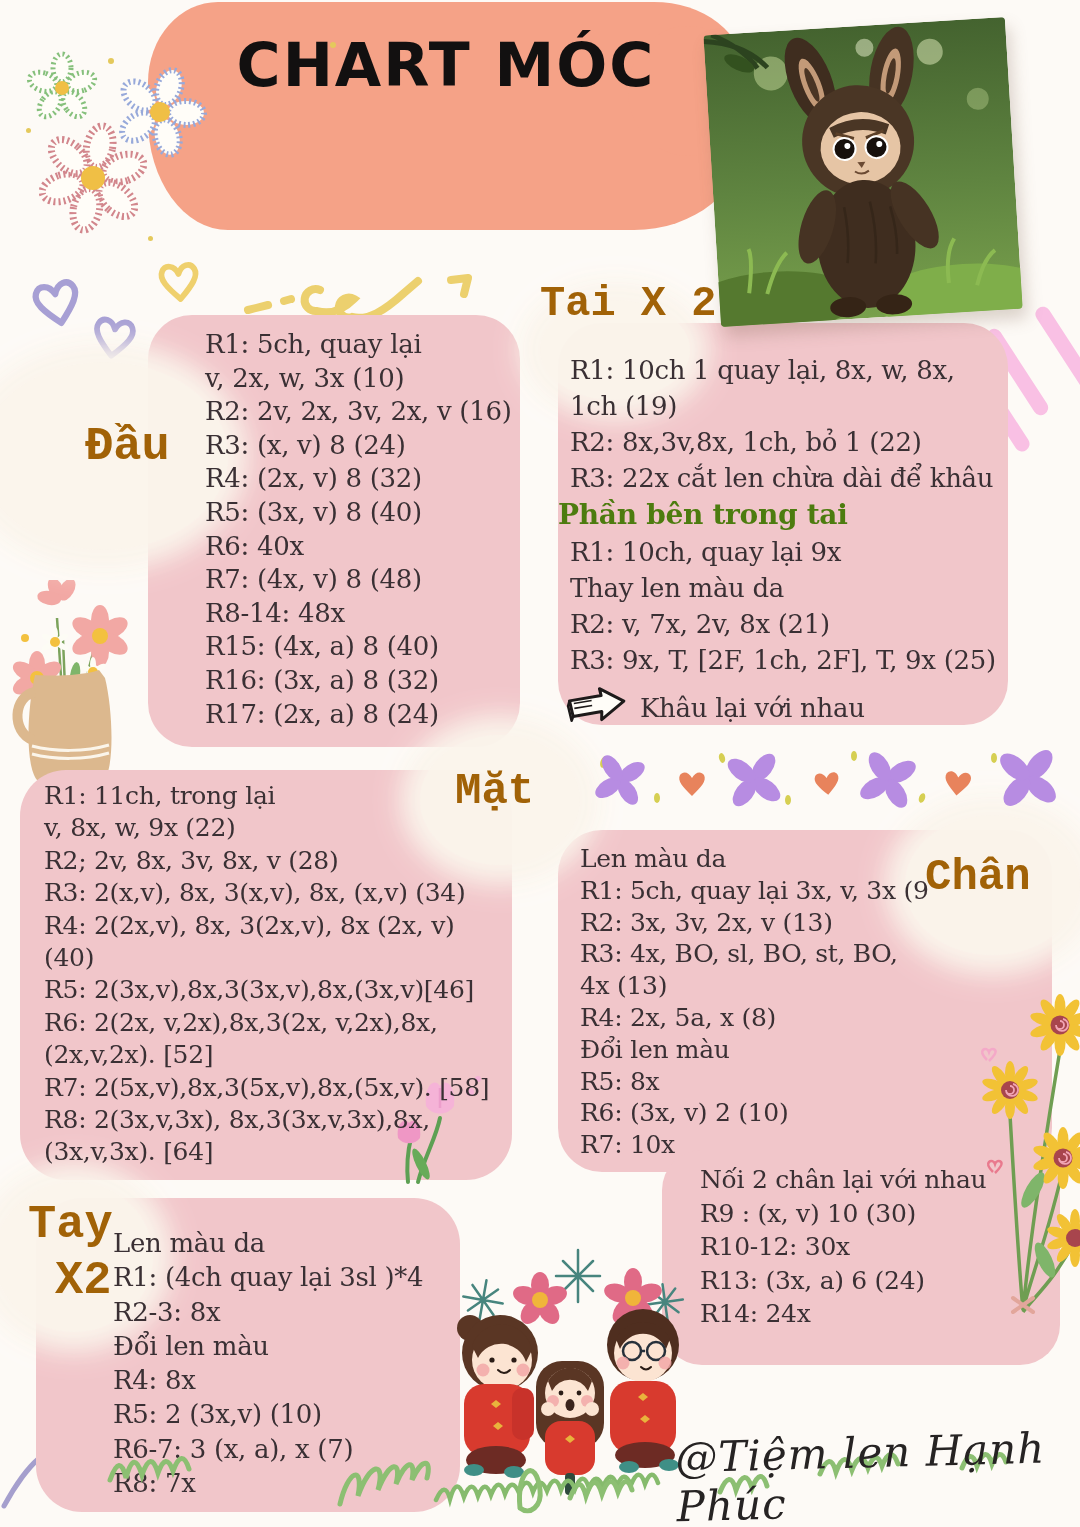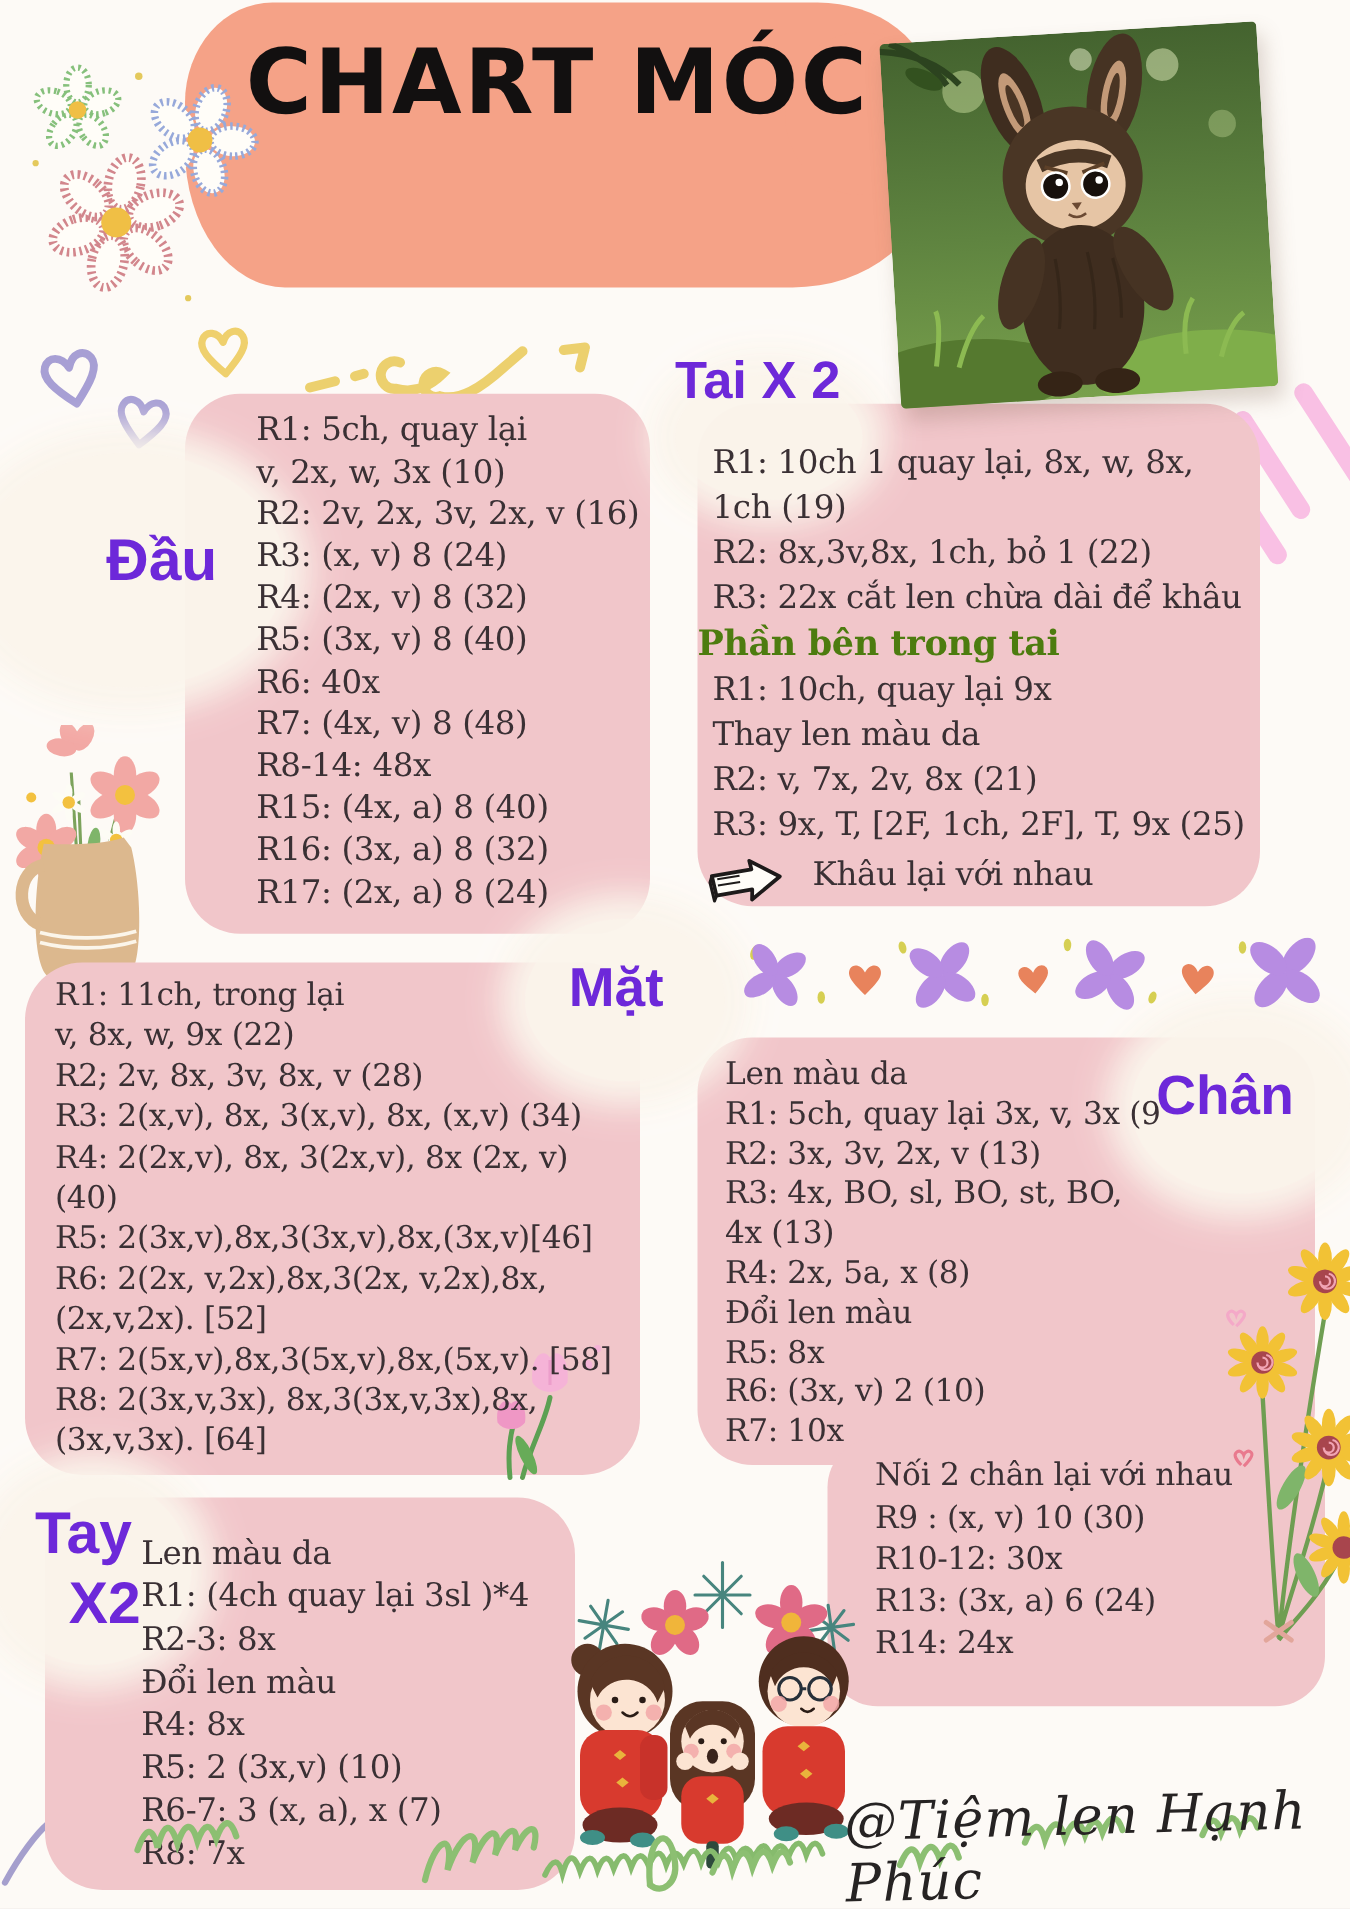--- a/index.html
+++ b/index.html
@@ -5,35 +5,35 @@
   *{margin:0;padding:0;box-sizing:border-box}
   body{background:#e8e4df}
   .canvas{position:relative;width:1080px;height:1527px;background:#fdfaf6;overflow:hidden;
           font-family:"DejaVu Serif",serif}
   .box{position:absolute;background:#f1c6ca;z-index:2}
   .cloud{position:absolute;background:#fbf5ec;border-radius:50%;
          box-shadow:0 0 26px 20px #fbf5ec;z-index:3;opacity:.97}
   .txt{position:absolute;z-index:4;color:#3a3034;letter-spacing:-.3px;white-space:nowrap}
   .ln{white-space:nowrap}
   .sub{font-weight:bold;font-size:28px;color:#4d7c0f;margin-left:-12px}
-  .hd{position:absolute;z-index:5;font-family:Liberation Sans, sans-serif;font-weight:800;color:#6d28d9;white-space:nowrap}
+  .hd{position:absolute;z-index:5;font-family:Liberation Mono, monospace;font-weight:800;color:#a16207;white-space:nowrap}
   .deco{position:absolute;z-index:1}
   .deco.front{z-index:4}
   .pstroke{position:absolute;width:15px;border-radius:9px;background:#f9c0e4;z-index:1}
   .banner{position:absolute;left:148px;top:2px;width:596px;height:228px;background:#f5a287;
           border-radius:70px 90px 110px 80px/80px 70px 90px 110px;z-index:1}
   .banner-bump{position:absolute;left:628px;top:26px;width:120px;height:130px;background:#f5a287;border-radius:50%;z-index:1}
   .title{position:absolute;left:148px;top:22px;width:596px;text-align:center;z-index:2;
-         font-family:"DejaVu Sans",sans-serif;font-weight:800;font-size:72px;line-height:86px;
+         font-family:"DejaVu Sans",sans-serif;font-weight:800;font-size:60px;line-height:86px;
          letter-spacing:2px;color:#121010}
   .photo{position:absolute;left:712px;top:26px;width:302px;height:292px;transform:rotate(-3.5deg);
          z-index:4;border-radius:4px;overflow:hidden;box-shadow:4px 10px 16px rgba(120,90,70,.25)}
   .credit{position:absolute;left:676px;top:1428px;z-index:6;font-family:"DejaVu Serif",serif;
           font-style:italic;font-size:42px;color:#262323;transform:rotate(-1.5deg);letter-spacing:1px}
-  .arrow-row{display:flex;align-items:flex-start;gap:20px;margin-left:-6px;margin-top:4px}
+  .arrow-row{display:flex;align-items:flex-end;gap:10px;margin-left:-6px;margin-top:4px}
   .dot{position:absolute;border-radius:50%;background:#e4c95c;z-index:1}
 </style>
 </head>
 <body>
 
 <div class="canvas">
 
   <div class="banner"></div>
   <div class="banner-bump"></div>
   <div class="title">

